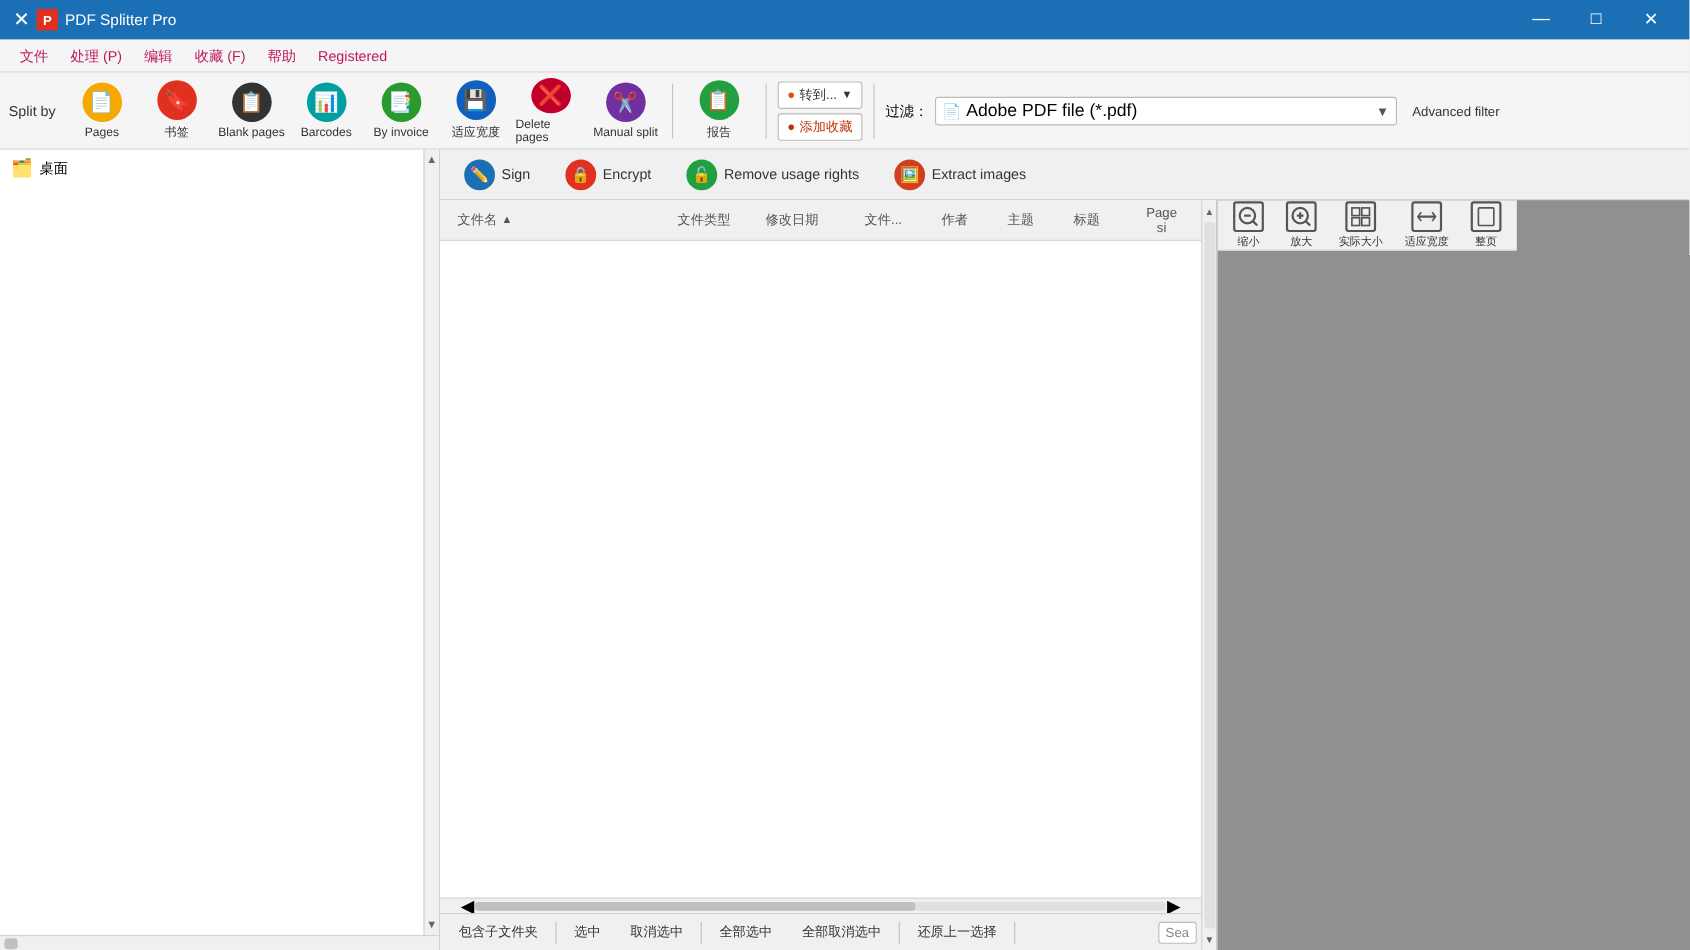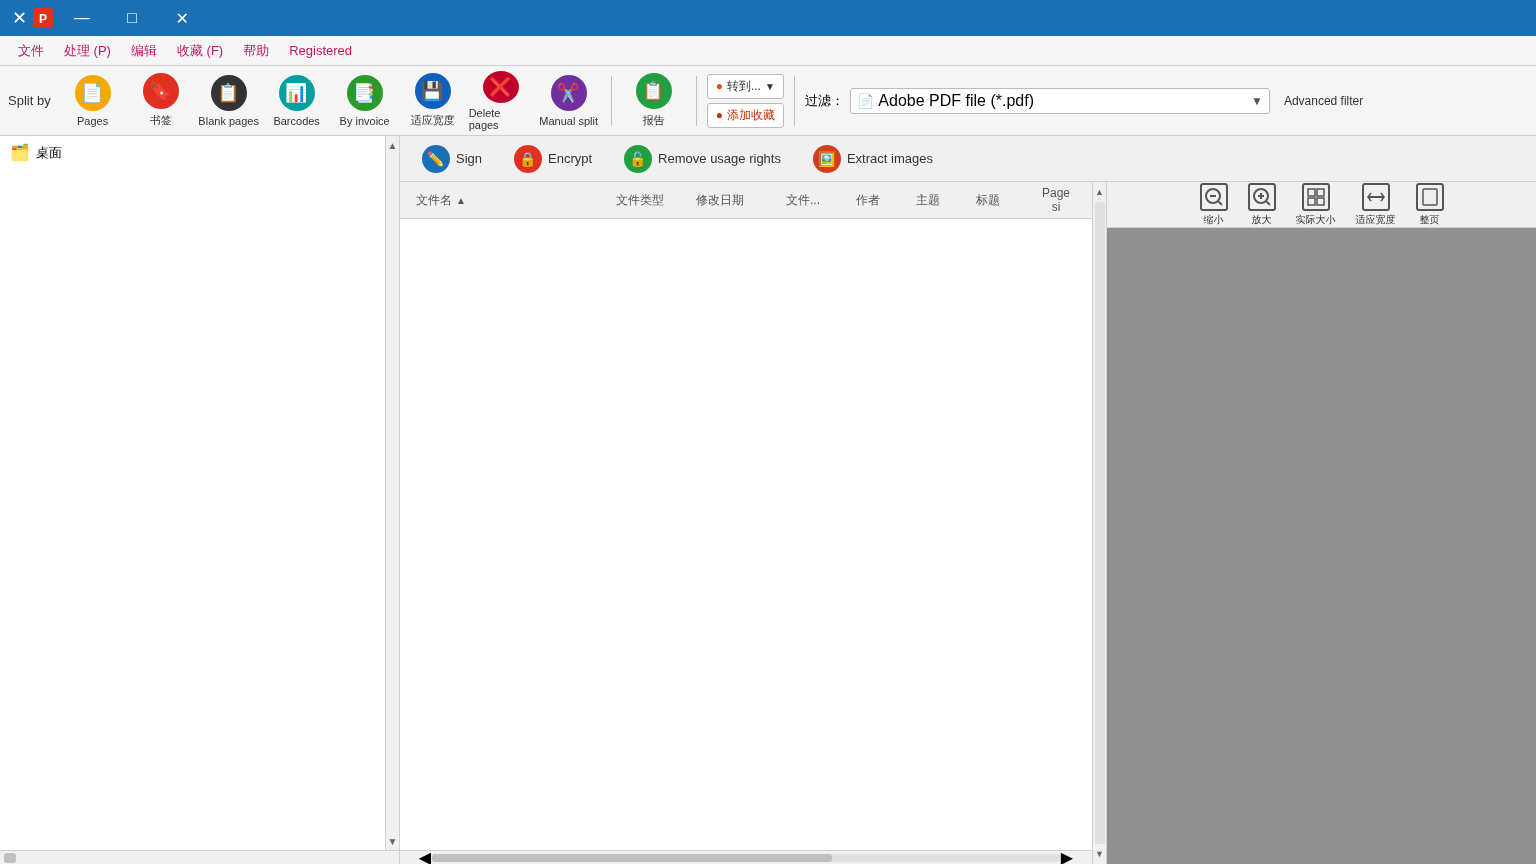--- a/index.html
+++ b/index.html
@@ -185,21 +185,21 @@
     .file-col-title { width: 60px; }
     .file-col-pages { flex: 1; }
     .file-list-body { flex: 1; background: white; }
 
     
     .preview-panel {
       width: 430px;
       background: #909090;
       border-left: 1px solid #d0d0d0;
       display: flex;
-      flex-direction: column;
+      flex-direction: row;
     }
     .preview-toolbar {
       height: 46px;
       background: #f0f0f0;
       border-bottom: 1px solid #d0d0d0;
       display: flex;
       align-items: center;
       justify-content: center;
       gap: 8px;
       padding: 0 8px;
@@ -245,20 +245,21 @@
   </style>
 </head>
 <body>
 
 <div class="titlebar">
   <span style="margin-right:6px; font-size:18px;">✕</span>
   <svg width="20" height="20" viewBox="0 0 20 20" style="margin-right:6px;">
     <rect width="20" height="20" fill="#e03020" rx="3"></rect>
     <text x="10" y="15" text-anchor="middle" fill="white" font-size="12" font-weight="bold">P</text>
   </svg>
+  <span class="titlebar-title">PDF Splitter Pro</span>
   <div class="titlebar-controls">
     <div class="titlebar-btn">—</div>
     <div class="titlebar-btn">□</div>
     <div class="titlebar-btn close">✕</div>
   </div>
 </div>
 
 <div class="menubar">
 <div class="menu-item">文件</div>
     <div class="menu-item">处理 (P)</div>
@@ -450,20 +451,35 @@
         <div class="file-list-body"></div>
 
         <div style="height:14px; background:#f0f0f0; border-top:1px solid #d0d0d0; display:flex; align-items:center; padding:0 18px;">
           <div style="width:14px; height:10px; display:flex; align-items:center; justify-content:center; cursor:pointer;">◀</div>
           <div style="flex:1; background:#e0e0e0; border-radius:3px; height:8px; position:relative;">
             <div style="width:400px; height:8px; background:#c0c0c0; border-radius:3px; position:absolute; left:0;"></div>
           </div>
           <div style="width:14px; height:10px; display:flex; align-items:center; justify-content:center; cursor:pointer;">▶</div>
         </div>
 
+        <div class="bottom-action-bar">
+          <div class="bottom-action-btn">包含子文件夹</div>
+          <div class="bottom-action-sep"></div>
+          <div class="bottom-action-btn">选中</div>
+          <div class="bottom-action-btn">取消选中</div>
+          <div class="bottom-action-sep"></div>
+          <div class="bottom-action-btn">全部选中</div>
+          <div class="bottom-action-btn">全部取消选中</div>
+          <div class="bottom-action-sep"></div>
+          <div class="bottom-action-btn">还原上一选择</div>
+          <div class="bottom-action-sep"></div>
+          <div class="search-box">
+            <span>Sea</span>
+          </div>
+        </div>
       </div>
 
       <div style="width:14px; background:#f0f0f0; border-left:1px solid #d0d0d0; display:flex; flex-direction:column; align-items:center; padding:2px;">
         <div style="width:12px; height:16px; display:flex; align-items:center; justify-content:center; cursor:pointer; font-size:9px; color:#666;">▲</div>
         <div style="flex:1; width:10px; background:#e0e0e0; border-radius:3px; margin:2px 0; position:relative;"></div>
         <div style="width:12px; height:16px; display:flex; align-items:center; justify-content:center; cursor:pointer; font-size:9px; color:#666;">▼</div>
       </div>
 
       <div class="preview-panel">
 

